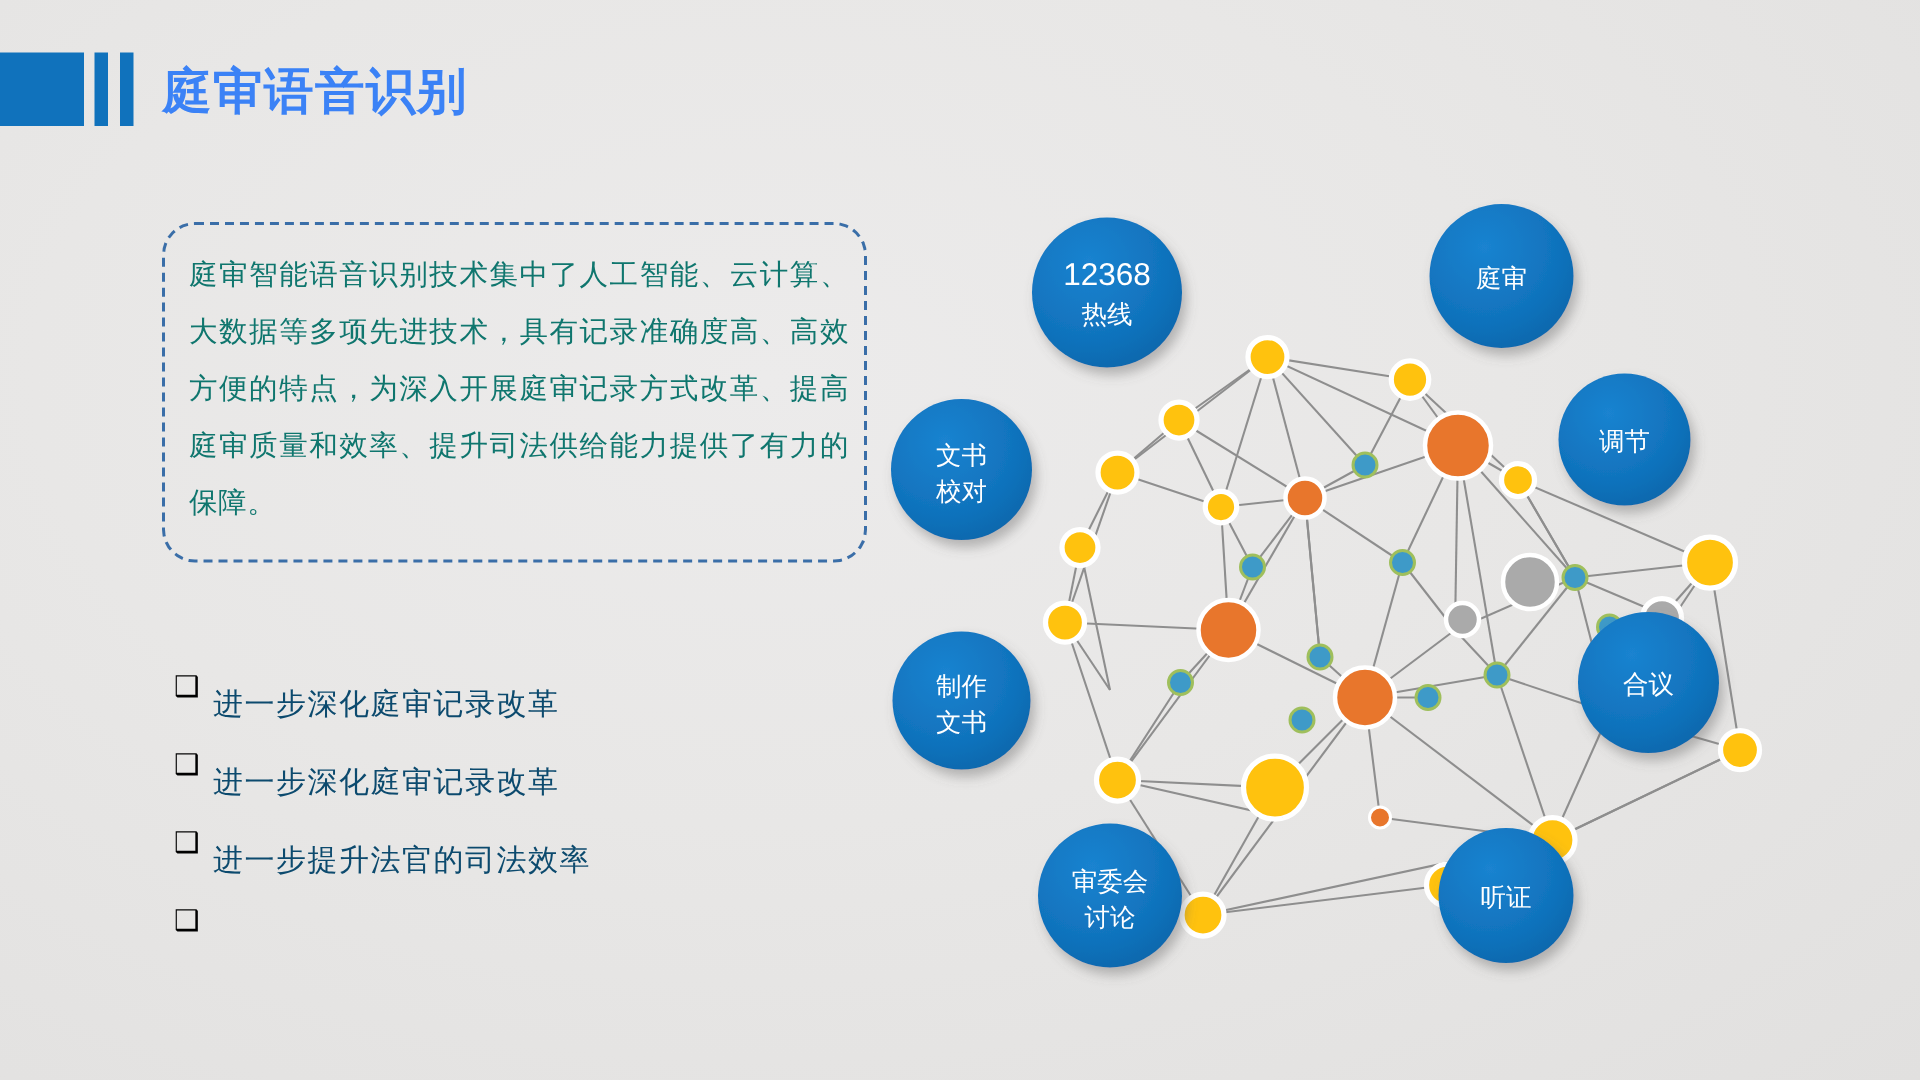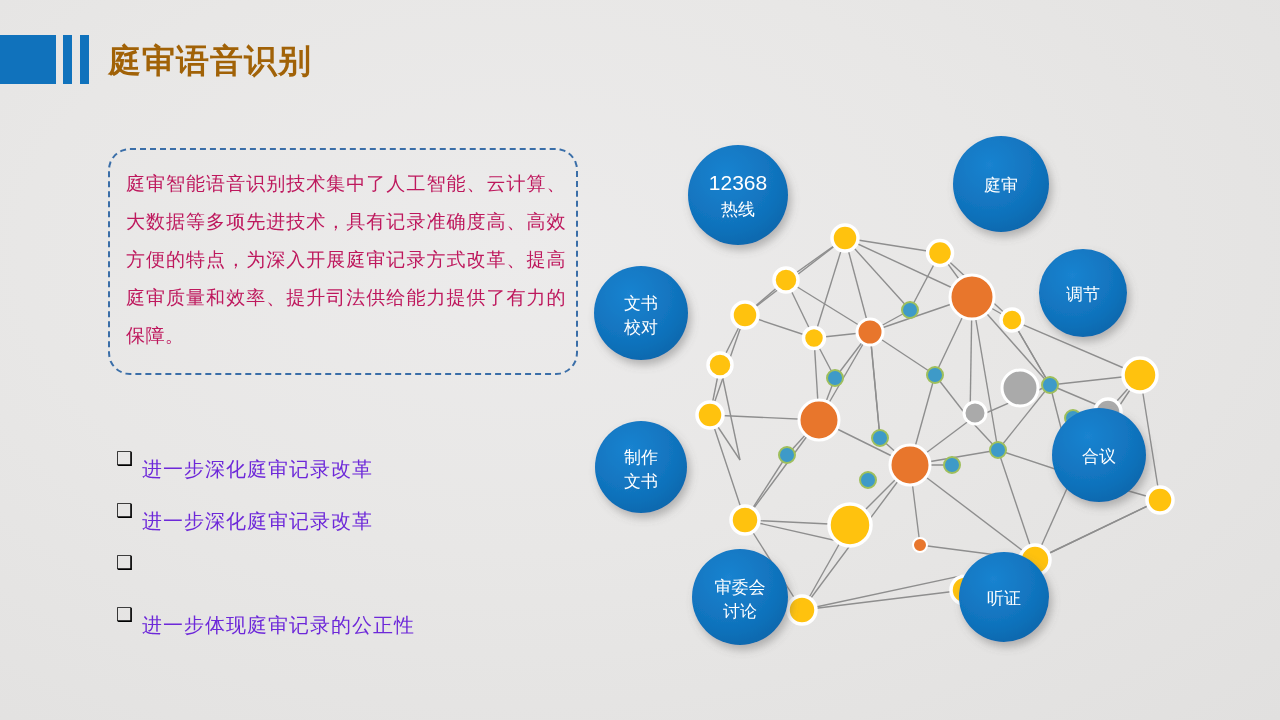--- a/index.html
+++ b/index.html
@@ -46,21 +46,21 @@
     width: 9px;
     height: 49px;
     background: #1072bc;
   }
   .hdr-title {
     position: absolute;
     left: 108px;
     top: 40px;
     font-size: 33px;
     font-weight: bold;
-    color: #a16207;
+    color: #3b82f6;
     letter-spacing: 1px;
     line-height: 42px;
     white-space: nowrap;
   }
 
   
   .para-box {
     position: absolute;
     left: 108px;
     top: 148px;
@@ -70,21 +70,21 @@
     border-radius: 22px;
     box-sizing: border-box;
   }
   .para-text {
     position: absolute;
     left: 16px;
     top: 15px;
     width: 440px;
     font-size: 19px;
     line-height: 38px;
-    color: #be185d;
+    color: #0f766e;
     text-align: justify;
     text-justify: inter-ideograph;
     letter-spacing: 0.4px;
   }
 
   
   .bullets {
     position: absolute;
     left: 116px;
     top: 432px;
@@ -97,21 +97,21 @@
   }
   .bullet-mark {
     width: 26px;
     font-size: 19px;
     color: #000;
     line-height: 1;
     flex: 0 0 auto;
   }
   .bullet-text {
     font-size: 20px;
-    color: #6d28d9;
+    color: #0c4a6e;
     letter-spacing: 1px;
     margin-top: 23px;
   }
 
   
   .graphic {
     position: absolute;
     left: 580px;
     top: 120px;
     width: 680px;
@@ -148,24 +148,24 @@
   <div class="bullet-row">
     <span class="bullet-mark">❑</span>
     <span class="bullet-text">进一步深化庭审记录改革</span>
   </div>
   <div class="bullet-row">
     <span class="bullet-mark">❑</span>
     <span class="bullet-text">进一步深化庭审记录改革</span>
   </div>
   <div class="bullet-row">
     <span class="bullet-mark">❑</span>
+    <span class="bullet-text">进一步提升法官的司法效率</span>
   </div>
   <div class="bullet-row">
     <span class="bullet-mark">❑</span>
-    <span class="bullet-text">进一步体现庭审记录的公正性</span>
   </div>
 </div>
 
 <div class="graphic">
   <svg width="680" height="560" viewBox="0 0 680 560" xmlns="http://www.w3.org/2000/svg">
     <defs>
       <filter id="bubbleShadow" x="-40%" y="-40%" width="190%" height="190%">
         <feDropShadow dx="3" dy="5" stdDeviation="4" flood-color="#606060" flood-opacity="0.40"></feDropShadow>
       </filter>
       <radialGradient id="bubbleGrad" cx="38%" cy="30%" r="85%">

